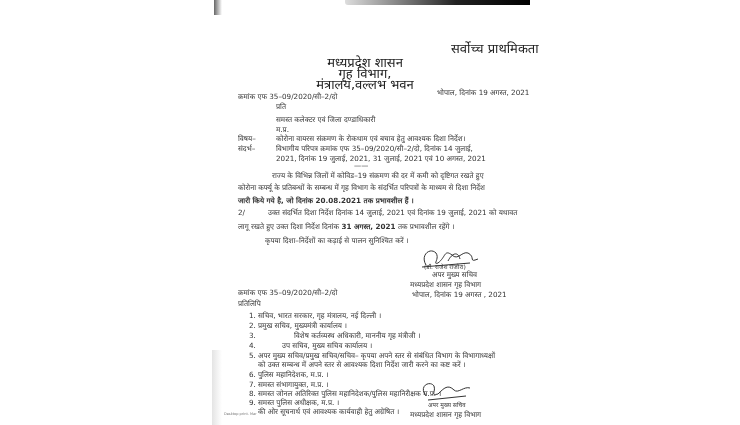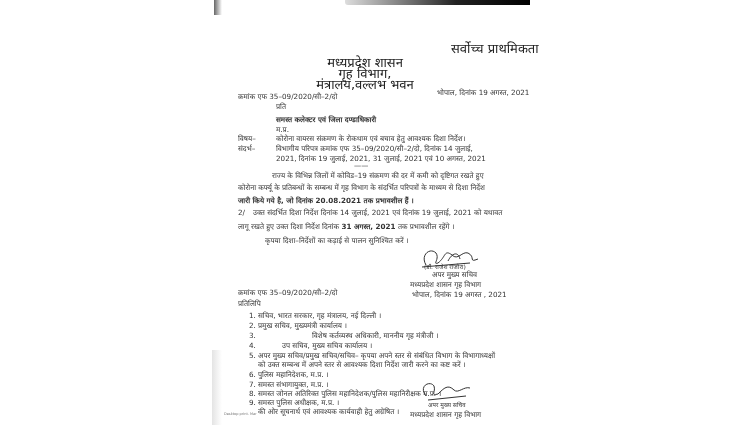--- a/index.html
+++ b/index.html
@@ -43,37 +43,37 @@
 <div class="t head" style="left:451px; top:44px;">सर्वोच्च प्राथमिकता</div>
 
 <div class="t head c" style="left:300px; width:130px; top:58px;">मध्यप्रदेश शासन</div>
 <div class="t head c" style="left:300px; width:130px; top:69px;text-align:center;">गृह विभाग,</div>
 <div class="t head c" style="left:300px; width:130px; top:80px;">मंत्रालय,वल्लभ भवन</div>
 
 <div class="t" style="left:238px; top:92px;">क्रमांक एफ 35–09/2020/सी–2/दो</div>
 <div class="t" style="left:403px; top:88px;margin-left:34px;">भोपाल, दिनांक 19 अगस्त, 2021</div>
 <div class="t" style="left:238px; top:102px;padding-left:38px;">प्रति</div>
 
-<div class="t" style="left:276px; top:115px;font-weight:bold;">समस्त कलेक्टर एवं जिला दण्डाधिकारी</div>
+<div class="t" style="left:276px; top:115px;">समस्त कलेक्टर एवं जिला दण्डाधिकारी</div>
 <div class="t" style="left:276px; top:125px;">म.प्र.</div>
 
 <div class="t" style="left:238px; top:134px;">विषय–</div>
 <div class="t" style="left:276px; top:134px;">कोरोना वायरस संक्रमण के रोकथाम एवं बचाव हेतु आवश्यक दिशा निर्देश।</div>
 <div class="t" style="left:238px; top:144px;">संदर्भ–</div>
 <div class="t" style="left:276px; top:144px;">विभागीय परिपत्र क्रमांक एफ 35–09/2020/सी–2/दो, दिनांक 14 जुलाई,</div>
 <div class="t" style="left:276px; top:154px;">2021, दिनांक 19 जुलाई, 2021, 31 जुलाई, 2021 एवं 10 अगस्त, 2021</div>
 
 <div class="t" style="left:354px; top:161px;">——</div>
 
 <div class="t" style="left:272px; top:171px;">राज्य के विभिन्न जिलों में कोविड–19 संक्रमण की दर में कमी को दृष्टिगत रखते हुए</div>
 <div class="t" style="left:238px; top:183px;">कोरोना कर्फ्यू के प्रतिबन्धों के सम्बन्ध में गृह विभाग के संदर्भित परिपत्रों के माध्यम से दिशा निर्देश</div>
 <div class="t" style="left:238px; top:196px;font-weight:bold;">जारी किये गये है, जो दिनांक 20.08.2021 तक प्रभावशील हैं ।</div>
 
 <div class="t" style="left:238px; top:208px;">2/</div>
-<div class="t" style="left:253px; top:208px;">उक्त संदर्भित दिशा निर्देश दिनांक 14 जुलाई, 2021 एवं दिनांक 19 जुलाई, 2021 को यथावत</div>
+<div class="t" style="left:268px; top:208px;">उक्त संदर्भित दिशा निर्देश दिनांक 14 जुलाई, 2021 एवं दिनांक 19 जुलाई, 2021 को यथावत</div>
 <div class="t" style="left:238px; top:222px;"><span>लागू रखते हुए उक्त दिशा निर्देश दिनांक </span><span class="b">31 अगस्त, 2021</span><span> तक प्रभावशील रहेंगे ।</span></div>
 
 <div class="t" style="left:265px; top:236px;">कृपया दिशा–निर्देशों का कड़ाई से पालन सुनिश्चित करें ।</div>
 
 <svg class="sig" style="left:418px; top:243px;" width="70" height="32" viewBox="0 0 70 32">
   <path d="M8 22 C2 12 12 4 18 10 C22 16 14 22 20 20 C28 14 26 6 34 12 C40 18 44 8 50 10 C58 14 50 20 60 16"></path>
   <path d="M4 24 L52 20"></path>
   <path d="M30 18 C34 10 40 8 42 16"></path>
 </svg>
 <div class="t" style="left:424px; top:262px; font-size:6px;">(डॉ. राजेश राजौरा)</div>
@@ -83,21 +83,21 @@
 <div class="t" style="left:238px; top:288px;">क्रमांक एफ 35–09/2020/सी–2/दो</div>
 <div class="t" style="left:412px; top:290px;">भोपाल, दिनांक 19 अगस्त , 2021</div>
 
 <div class="t" style="left:238px; top:299px;">प्रतिलिपि</div>
 
 <div class="t" style="left:249px; top:311px;">1.</div>
 <div class="t" style="left:258px; top:311px;">सचिव, भारत सरकार, गृह मंत्रालय, नई दिल्ली ।</div>
 <div class="t" style="left:249px; top:321px;">2.</div>
 <div class="t" style="left:258px; top:321px;">प्रमुख सचिव, मुख्यमंत्री कार्यालय ।</div>
 <div class="t" style="left:249px; top:331px;">3.</div>
-<div class="t" style="left:276px; top:331px;padding-left:36px;">विशेष कर्तव्यस्थ अधिकारी, माननीय गृह मंत्रीजी ।</div>
+<div class="t" style="left:258px; top:331px;padding-left:36px;">विशेष कर्तव्यस्थ अधिकारी, माननीय गृह मंत्रीजी ।</div>
 <div class="t" style="left:249px; top:341px;">4.</div>
 <div class="t" style="left:258px; top:341px;margin-left:24px;">उप सचिव, मुख्य सचिव कार्यालय ।</div>
 <div class="t" style="left:249px; top:351px;">5.</div>
 <div class="t" style="left:258px; top:351px;">अपर मुख्य सचिव/प्रमुख सचिव/सचिव– कृपया अपने स्तर से संबंधित विभाग के विभागाध्यक्षों</div>
 <div class="t" style="left:258px; top:360px;">को उक्त सम्बन्ध में अपने स्तर से आवश्यक दिशा निर्देश जारी करने का कष्ट करें ।</div>
 <div class="t" style="left:249px; top:370px;">6.</div>
 <div class="t" style="left:258px; top:370px;">पुलिस महानिदेशक, म.प्र. ।</div>
 <div class="t" style="left:249px; top:380px;">7.</div>
 <div class="t" style="left:258px; top:380px;">समस्त संभागायुक्त, म.प्र. ।</div>
 <div class="t" style="left:249px; top:389px;">8.</div>

